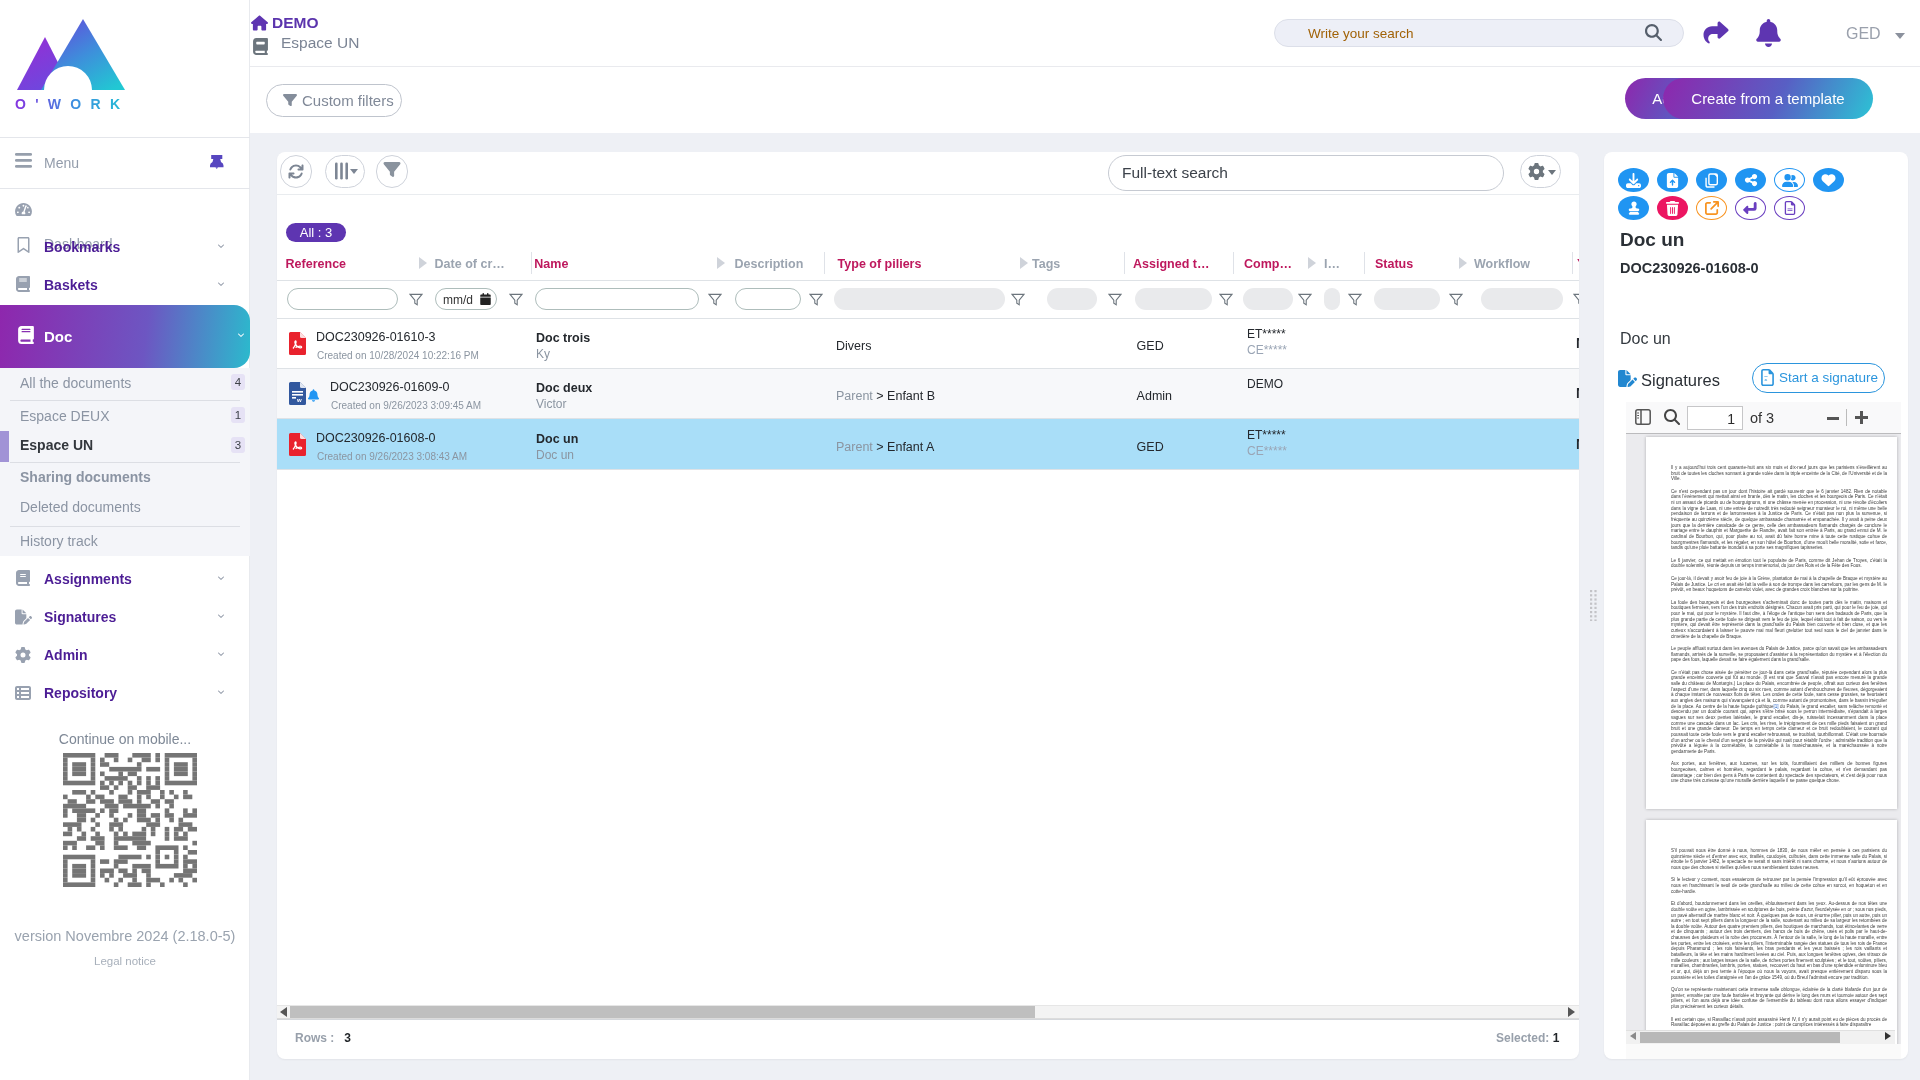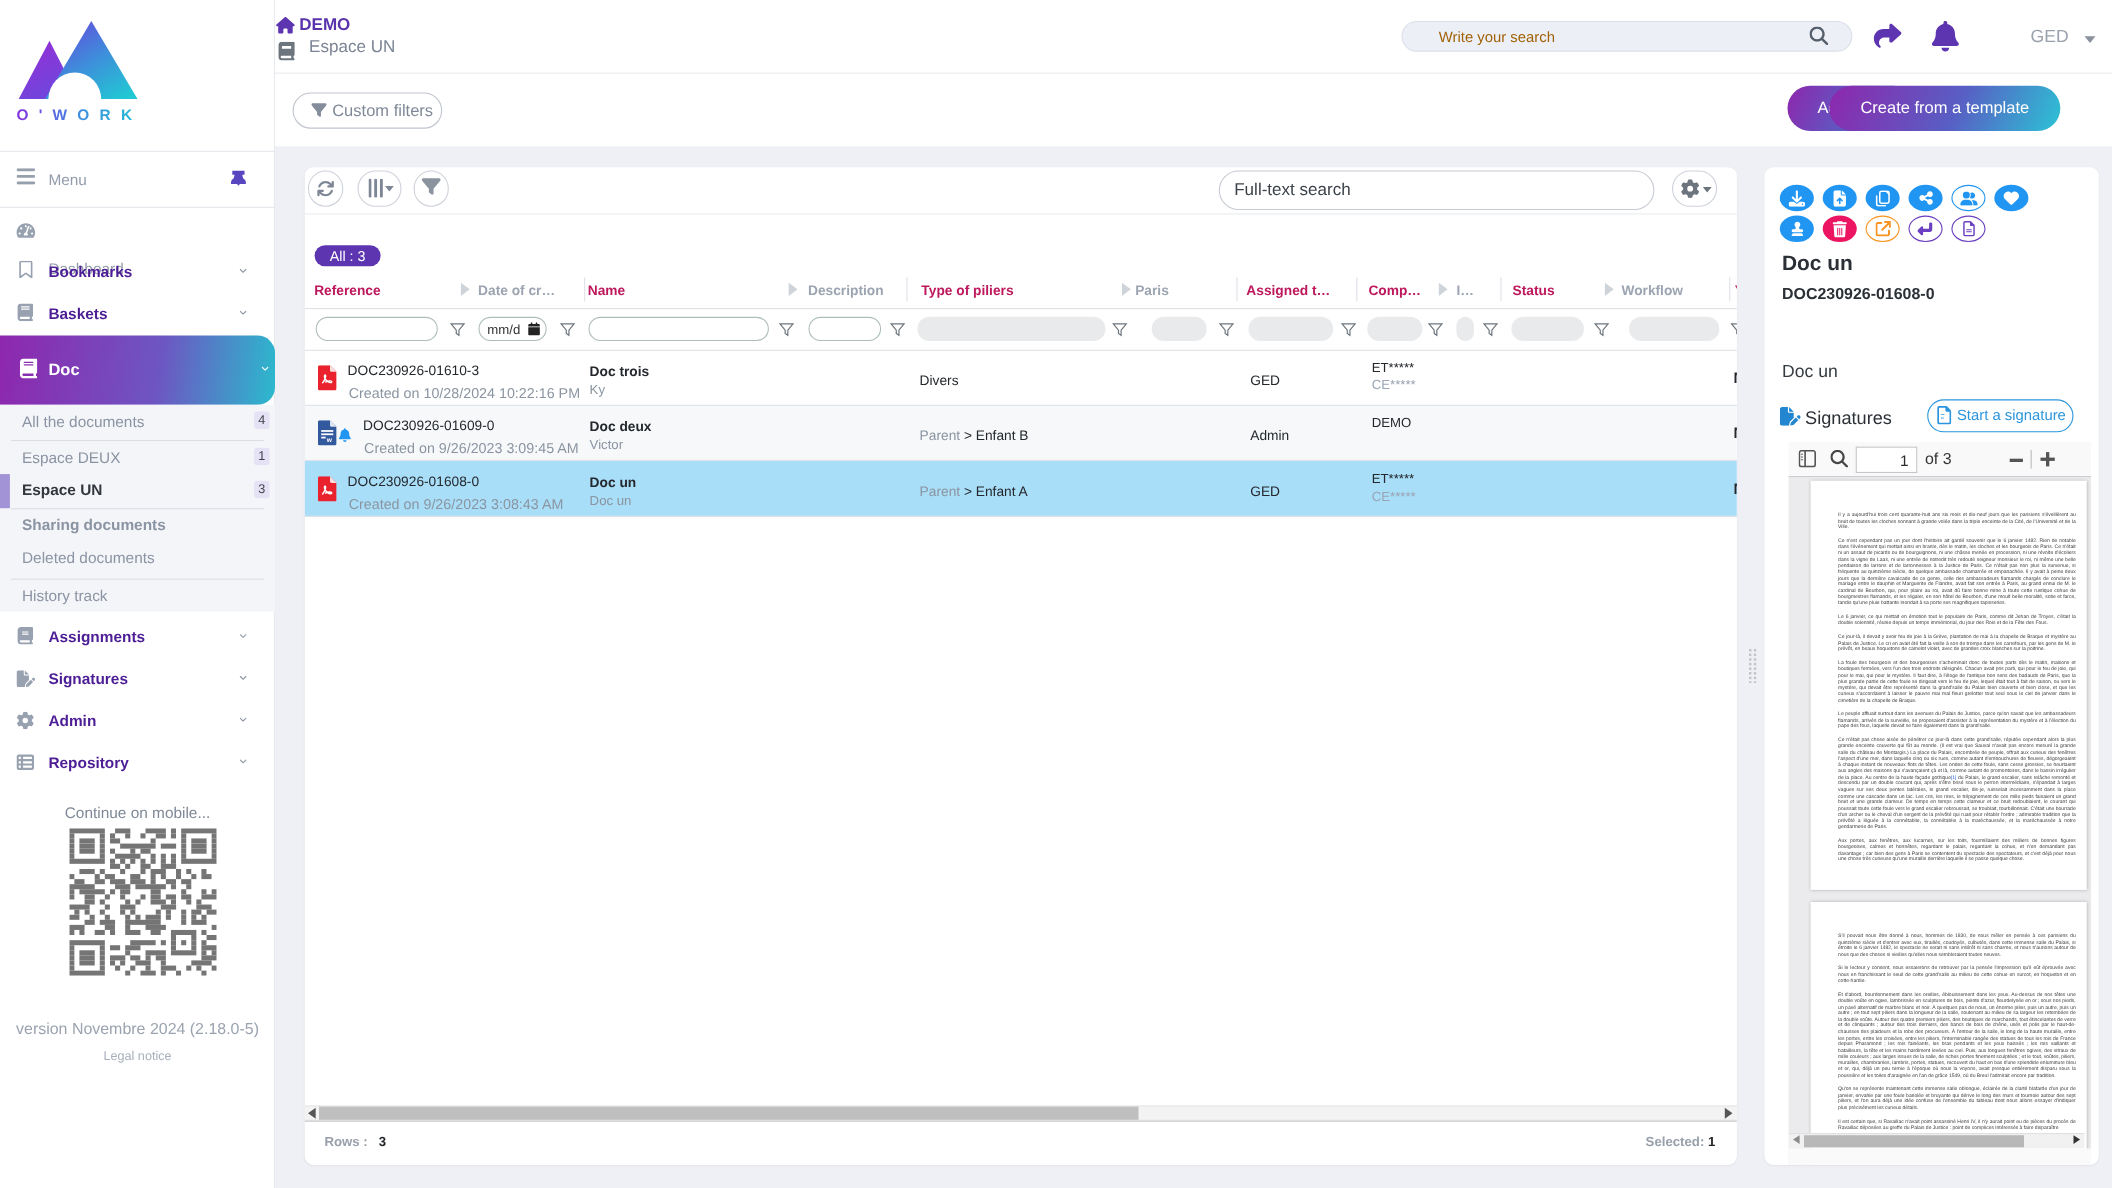--- a/index.html
+++ b/index.html
@@ -25,21 +25,21 @@
 
 .hdrlbl { position:absolute; top:0; font-size:12.5px; font-weight:bold; color:#be185d; white-space:nowrap; }
 .hdrlbl.g { color:#9ba4b0; }
 .sortarr { position:absolute; width:0; height:0; border-left:8px solid #cfd3da; border-top:6px solid transparent; border-bottom:6px solid transparent; }
 .colsep { position:absolute; width:1px; height:22px; background:#dfe2e8; }
 .finput { position:absolute; height:22px; border:1px solid #aebdbb; border-radius:11px; background:#fff; }
 .fgray { position:absolute; height:22px; border-radius:11px; background:#e9eaec; }
 .funnel { position:absolute; width:14px; height:15px; }
 .rowline { position:absolute; left:0; width:1302px; height:1px; background:#dee2e6; }
 .cell-main { font-size:12.5px; color:#24282d; white-space:nowrap; }
-.cell-sub { font-size:13px; color:#8b95a1; white-space:nowrap; }
+.cell-sub { font-size:10px; color:#8b95a1; white-space:nowrap; }
 
 #panel { position:absolute; left:1604px; top:152px; width:304px; height:907px; background:#fff; border-radius:8px; box-shadow:0 1px 2px rgba(0,0,0,.05); overflow:hidden; }
 .pbtn { position:absolute; width:31px; height:24px; border-radius:50%; display:flex; align-items:center; justify-content:center; }
 .pbtn svg { display:block; }
 
 #pdfbar { position:absolute; left:1626px; top:402px; width:275px; height:32px; background:#f9f9fa; border-bottom:1px solid #bbbbbd; z-index:6; }
 #pdfview { position:absolute; left:1626px; top:434px; width:275px; height:625px; background:#ebebee; z-index:6; overflow:hidden; }
 .page { position:absolute; left:20px; width:251px; background:#fff; box-shadow:0 0 3px rgba(0,0,0,.25); }
 .ptext { position:absolute; left:25px; width:216px; font-size:4.55px; line-height:5.65px; color:#3c3c3c; text-align:justify; }
 .ptext p { margin-bottom:6.8px; }
@@ -456,21 +456,21 @@
   <div class="hdrlbl" style="left:8.6px;top:105px;">Reference</div>
   <div class="sortarr" style="left:141.5px;top:105px;"></div>
   <div class="hdrlbl g" style="left:157.6px;top:105px;">Date of cr…</div>
   <div class="colsep" style="left:253.8px;top:100px;"></div>
   <div class="hdrlbl" style="left:257.3px;top:105px;">Name</div>
   <div class="sortarr" style="left:439.5px;top:105px;"></div>
   <div class="hdrlbl g" style="left:457.5px;top:105px;">Description</div>
   <div class="colsep" style="left:546.9px;top:100px;"></div>
   <div class="hdrlbl" style="left:560.6px;top:105px;">Type of piliers</div>
   <div class="sortarr" style="left:743px;top:105px;"></div>
-  <div class="hdrlbl g" style="left:755px;top:105px;">Paris</div>
+  <div class="hdrlbl g" style="left:755px;top:105px;">Tags</div>
   <div class="colsep" style="left:847px;top:100px;"></div>
   <div class="hdrlbl" style="left:856px;top:105px;">Assigned t…</div>
   <div class="colsep" style="left:956px;top:100px;"></div>
   <div class="hdrlbl" style="left:967px;top:105px;">Comp…</div>
   <div class="sortarr" style="left:1031px;top:105px;"></div>
   <div class="hdrlbl g" style="left:1047px;top:105px;">I…</div>
   <div class="colsep" style="left:1087px;top:100px;"></div>
   <div class="hdrlbl" style="left:1098px;top:105px;">Status</div>
   <div class="sortarr" style="left:1182px;top:105px;"></div>
   <div class="hdrlbl g" style="left:1197px;top:105px;">Workflow</div>

